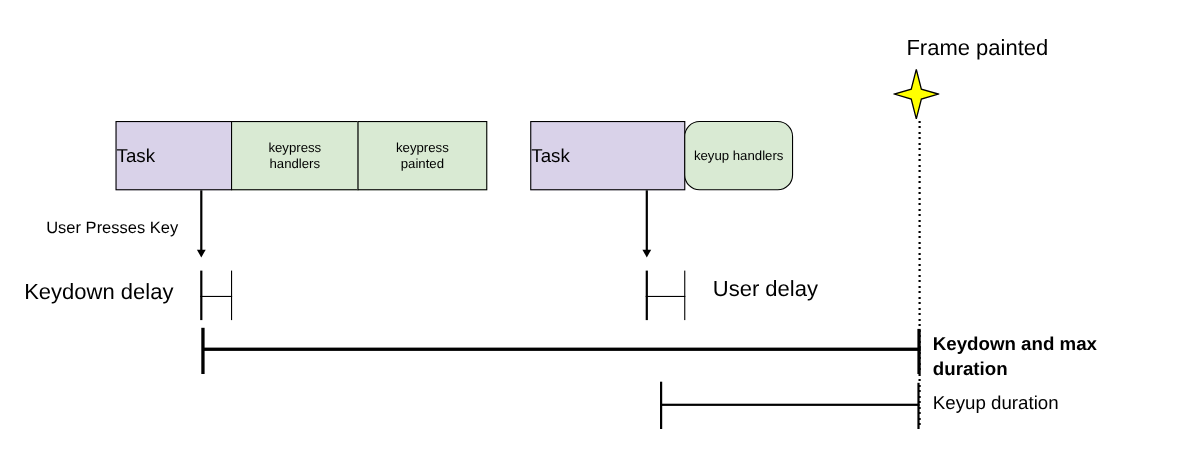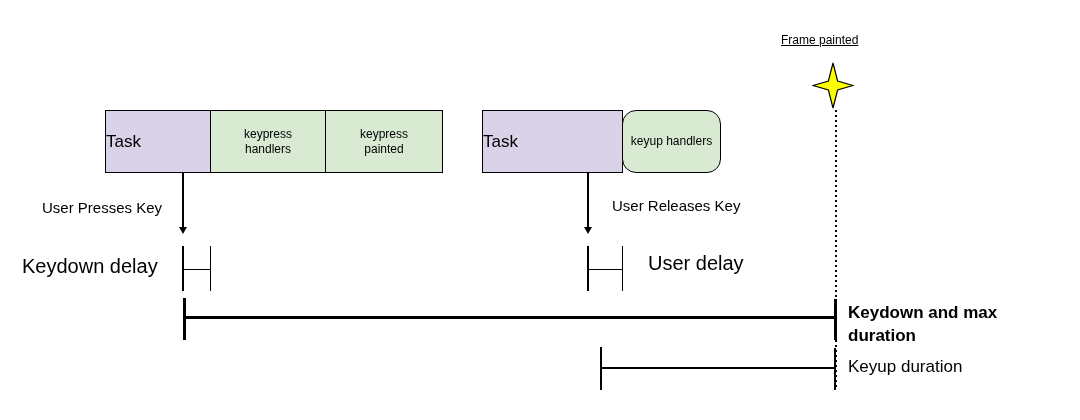--- a/index.html
+++ b/index.html
@@ -12,21 +12,21 @@
     color: #000;
     overflow: hidden;
   }
 
   .title {
     position: absolute; left: 35px; top: 29px;
     font-size: 19px; font-weight: bold; margin: 0;
   }
 
   
-  .frame-label { position: absolute; left: 781px; top: 33px; font-size: 12px; text-decoration: underline; }
+  .frame-label { position: absolute; left: 824px; top: 33px; font-size: 20px; }
   .star { position: absolute; left: 812px; top: 62px; width: 42px; height: 47px; }
   .dotted-line {
     position: absolute; left: 835px; top: 110px; width: 2px; height: 280px;
     background: repeating-linear-gradient(to bottom, var(--line,#000) 0 1.6px, transparent 1.6px 5px);
   }
 
   
   .box {
     position: absolute; top: 110px; height: 63px;
     border: 1px solid var(--line,#000); box-sizing: border-box;
@@ -118,21 +118,20 @@
   <div class="box handler box-keyup">
     <span>keyup handlers</span>
   </div>
 
   <div class="event-arrow arrow-1"></div>
   <div class="arrow-head head-1"></div>
   <div class="event-label lbl-presses">User Presses Key</div>
 
   <div class="event-arrow arrow-2"></div>
   <div class="arrow-head head-2"></div>
-  <div class="event-label lbl-releases">User Releases Key</div>
 
   <div class="bracket bracket-1">
     <div class="v left"></div>
     <div class="h"></div>
     <div class="v right"></div>
   </div>
   <div class="delay-label lbl-keydown-delay">Keydown delay</div>
 
   <div class="bracket bracket-2">
     <div class="v left"></div>

